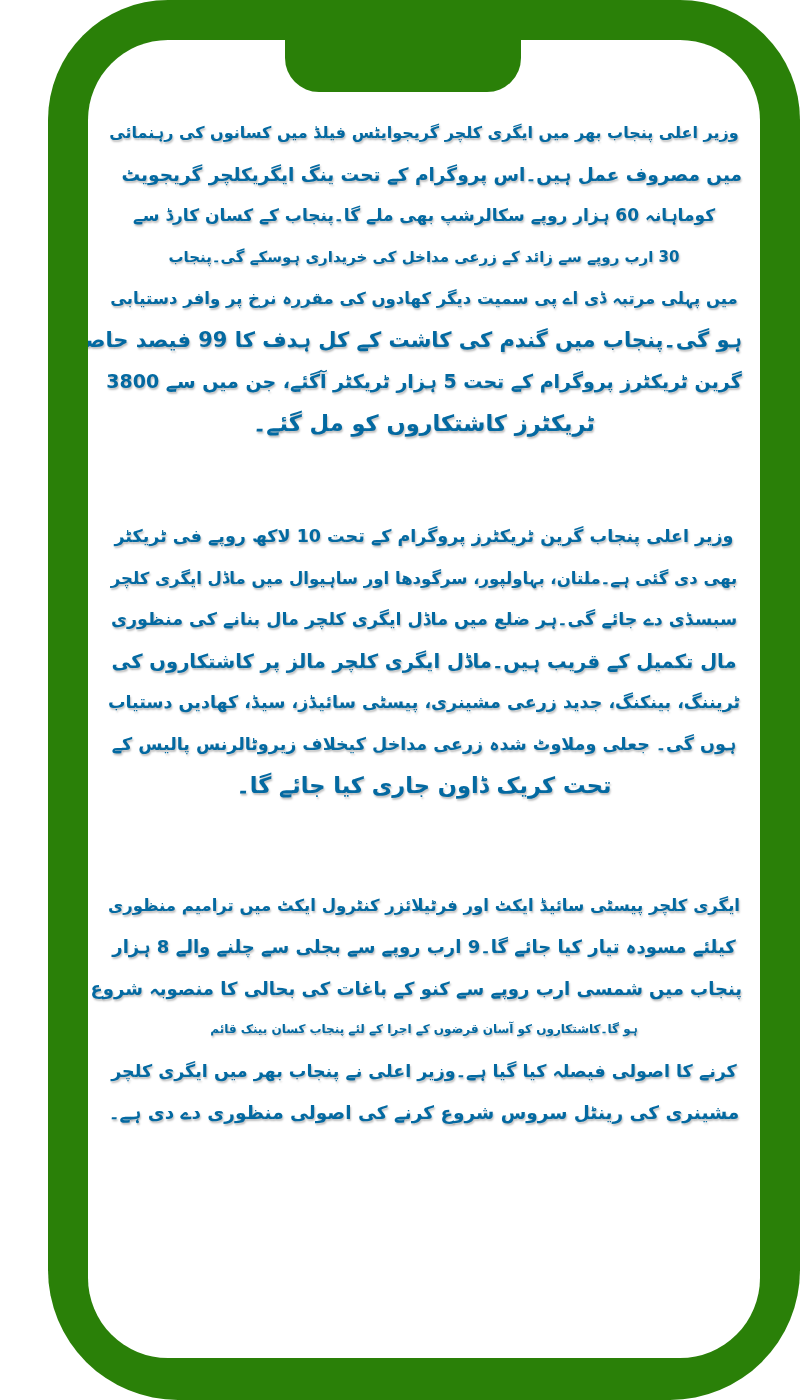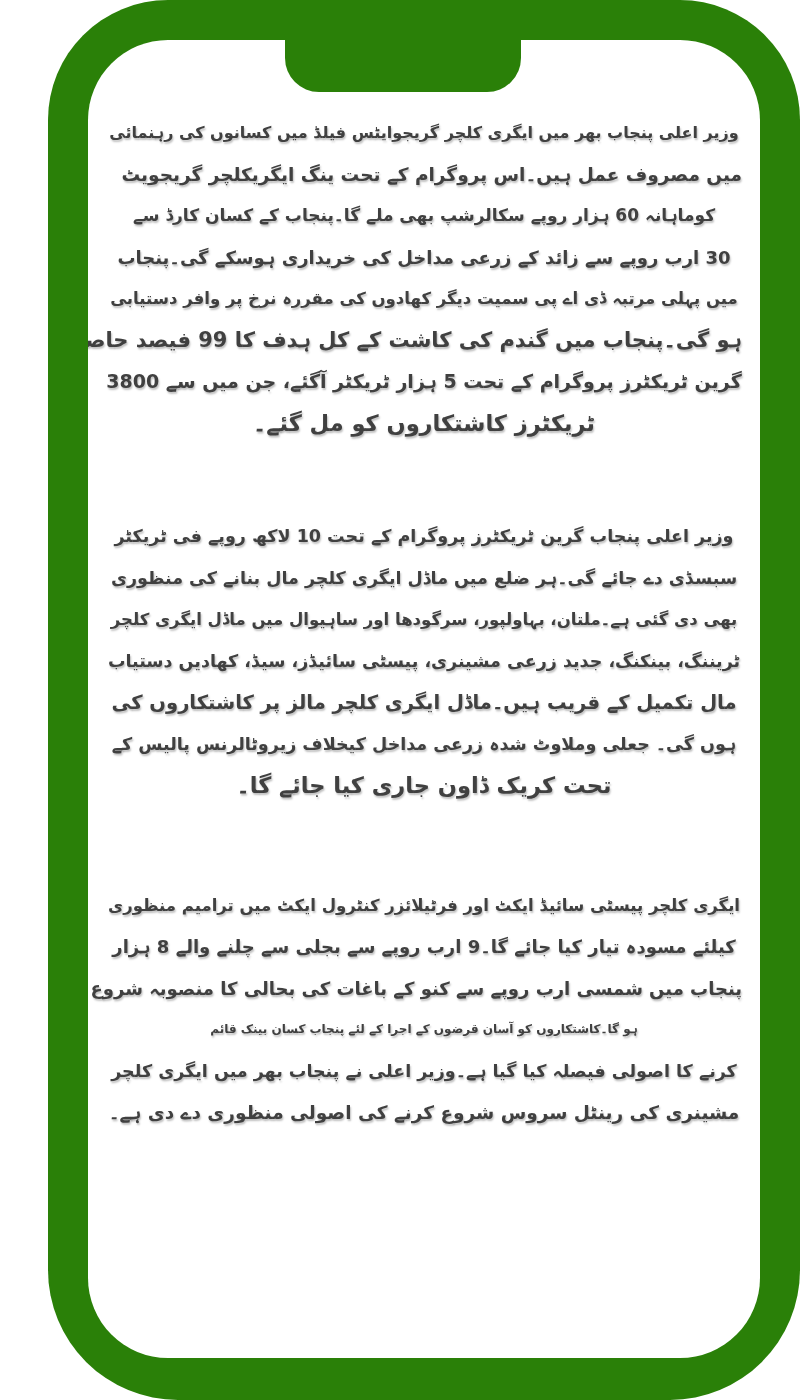--- a/index.html
+++ b/index.html
@@ -52,21 +52,21 @@
       height: 14px;
     }
     .content {
       position: absolute;
       left: 18px;
       right: 18px;
       top: 72px;
       direction: rtl;
       text-align: center;
       font-family: "DejaVu Sans", sans-serif;
-      color: #404040;
+      color: #0369a1;
       font-size: 22.5px;
       line-height: 41.5px;
       font-weight: bold;
       text-shadow: 1px 2px 2px rgba(0,0,0,0.25);
     }
     .para {
       margin: 0;
       white-space: normal;
     }
     .para-line {
@@ -81,35 +81,35 @@
 
 <div class="stage">
   <div class="phone-frame">
     <div class="screen">
       <div class="content">
 
         <p class="para">
           <span class="para-line" style="font-size: 16px;">وزیر اعلی پنجاب بھر میں ایگری کلچر گریجوایٹس فیلڈ میں کسانوں کی رہنمائی</span>
           <span class="para-line" style="font-size: 18.5px; text-align: right;">میں مصروف عمل ہیں۔اس پروگرام کے تحت ینگ ایگریکلچر گریجویٹ</span>
           <span class="para-line" style="font-size: 17px;">کوماہانہ 60 ہزار روپے سکالرشپ بھی ملے گا۔پنجاب کے کسان کارڈ سے</span>
-          <span class="para-line" style="font-size: 18px;">30 ارب روپے سے زائد کے زرعی مداخل کی خریداری ہوسکے گی۔پنجاب</span>
+          <span class="para-line" style="font-size: 15px;">30 ارب روپے سے زائد کے زرعی مداخل کی خریداری ہوسکے گی۔پنجاب</span>
           <span class="para-line" style="font-size: 16.5px;">میں پہلی مرتبہ ڈی اے پی سمیت دیگر کھادوں کی مقررہ نرخ پر وافر دستیابی</span>
           <span class="para-line" style="font-size: 21px;">ہو گی۔پنجاب میں گندم کی کاشت کے کل ہدف کا 99 فیصد حاصل کر لیا گیا۔</span>
           <span class="para-line" style="font-size: 19px;">گرین ٹریکٹرز پروگرام کے تحت 5 ہزار ٹریکٹر آگئے، جن میں سے 3800</span>
           <span class="para-line" style="font-size: 22.5px;">ٹریکٹرز کاشتکاروں کو مل گئے۔</span>
         </p>
 
         <div class="gap-1"></div>
 
         <p class="para">
           <span class="para-line" style="font-size: 17.5px;">وزیر اعلی پنجاب گرین ٹریکٹرز پروگرام کے تحت 10 لاکھ روپے فی ٹریکٹر</span>
+          <span class="para-line" style="font-size: 16.5px;">بھی دی گئی ہے۔ملتان، بہاولپور، سرگودھا اور ساہیوال میں ماڈل ایگری کلچر</span>
           <span class="para-line" style="font-size: 17.5px;">سبسڈی دے جائے گی۔ہر ضلع میں ماڈل ایگری کلچر مال بنانے کی منظوری</span>
-          <span class="para-line" style="font-size: 16.5px;">بھی دی گئی ہے۔ملتان، بہاولپور، سرگودھا اور ساہیوال میں ماڈل ایگری کلچر</span>
+          <span class="para-line" style="font-size: 19.5px;">مال تکمیل کے قریب ہیں۔ماڈل ایگری کلچر مالز پر کاشتکاروں کی</span>
           <span class="para-line" style="font-size: 17.5px;">ٹریننگ، بینکنگ، جدید زرعی مشینری، پیسٹی سائیڈز، سیڈ، کھادیں دستیاب</span>
-          <span class="para-line" style="font-size: 19.5px;">مال تکمیل کے قریب ہیں۔ماڈل ایگری کلچر مالز پر کاشتکاروں کی</span>
           <span class="para-line" style="font-size: 17.5px;">ہوں گی۔ جعلی وملاوٹ شدہ زرعی مداخل کیخلاف زیروٹالرنس پالیس کے</span>
           <span class="para-line" style="font-size: 22.5px;">تحت کریک ڈاون جاری کیا جائے گا۔</span>
         </p>
 
         <div class="gap-2"></div>
 
         <p class="para">
           <span class="para-line" style="font-size: 16.5px;">ایگری کلچر پیسٹی سائیڈ ایکٹ اور فرٹیلائزر کنٹرول ایکٹ میں ترامیم منظوری</span>
           <span class="para-line" style="font-size: 18px;">کیلئے مسودہ تیار کیا جائے گا۔9 ارب روپے سے بجلی سے چلنے والے 8 ہزار</span>
           <span class="para-line" style="font-size: 18px;">پنجاب میں شمسی ارب روپے سے کنو کے باغات کی بحالی کا منصوبہ شروع</span>

